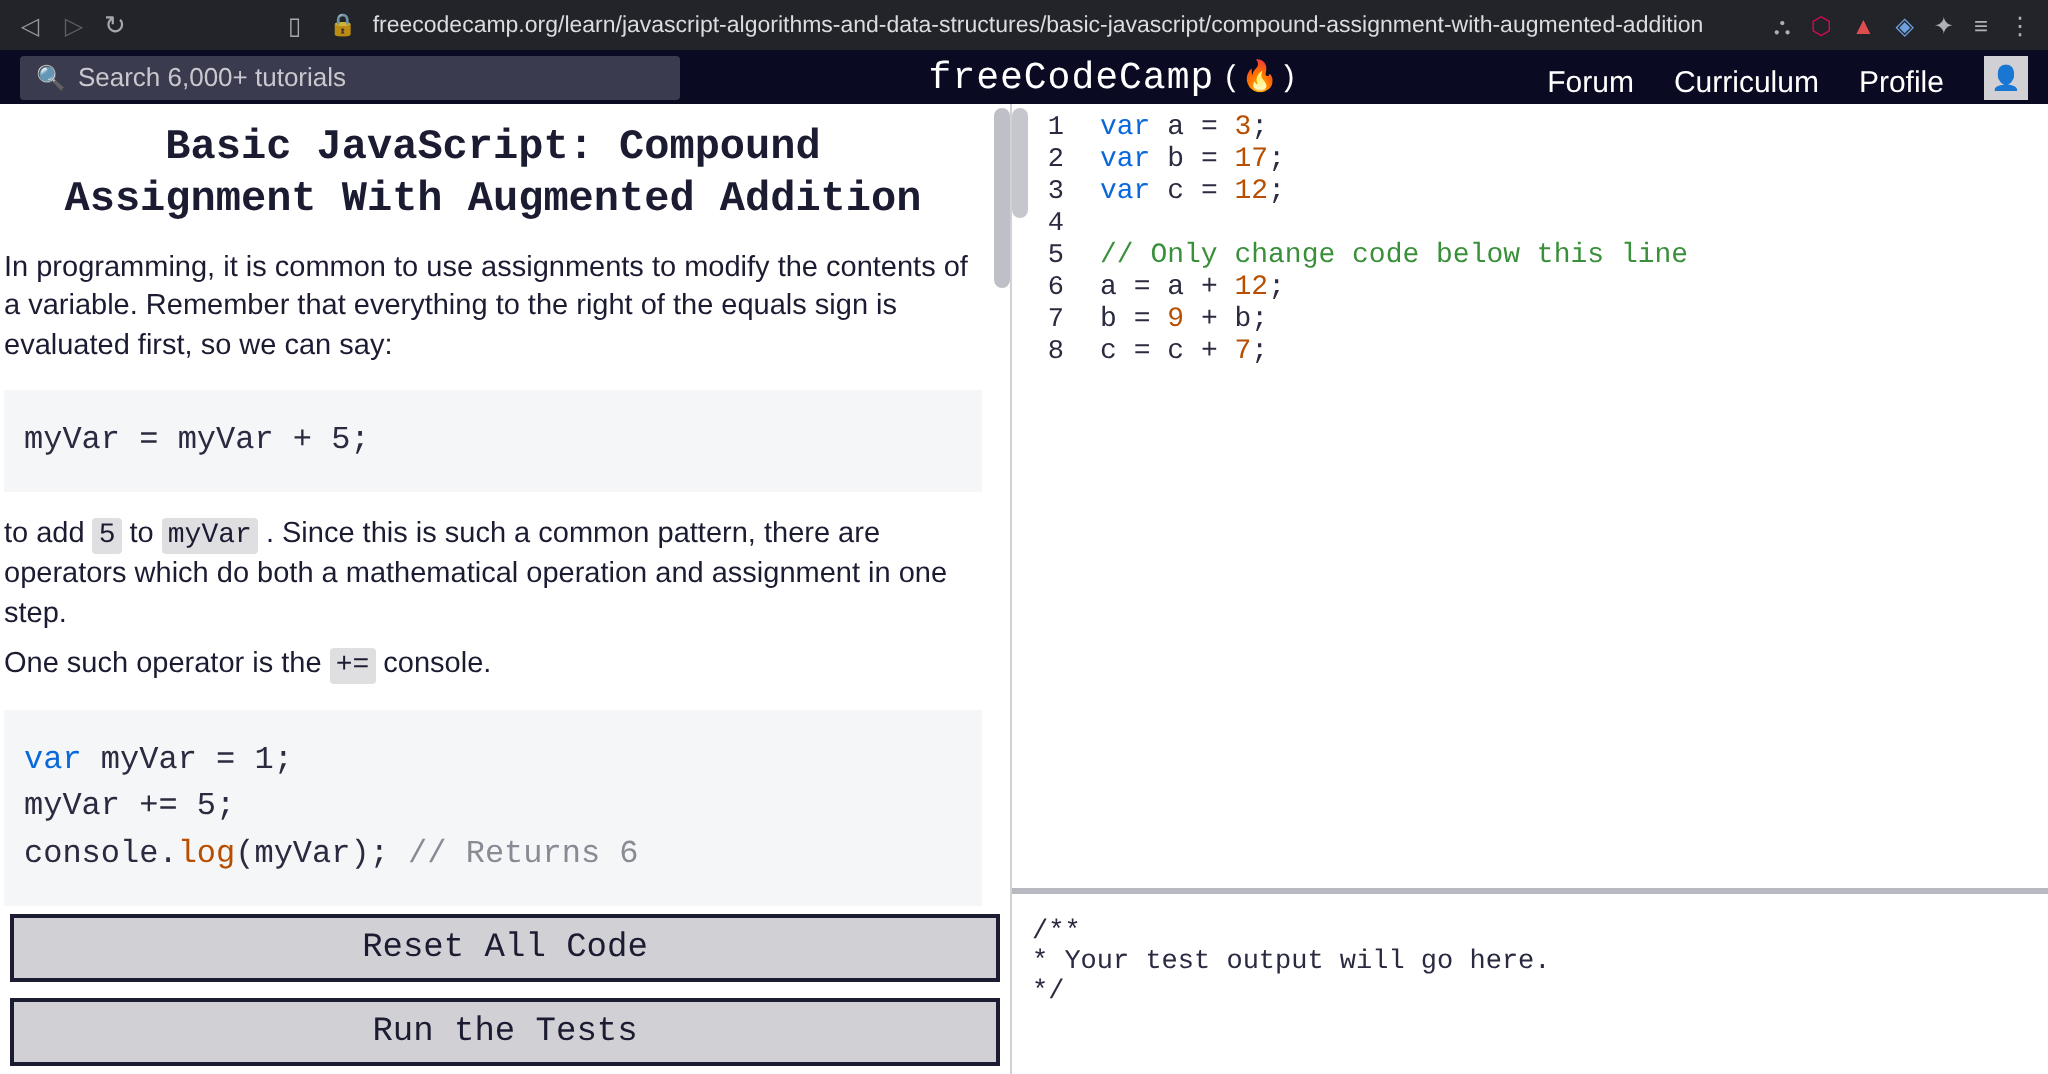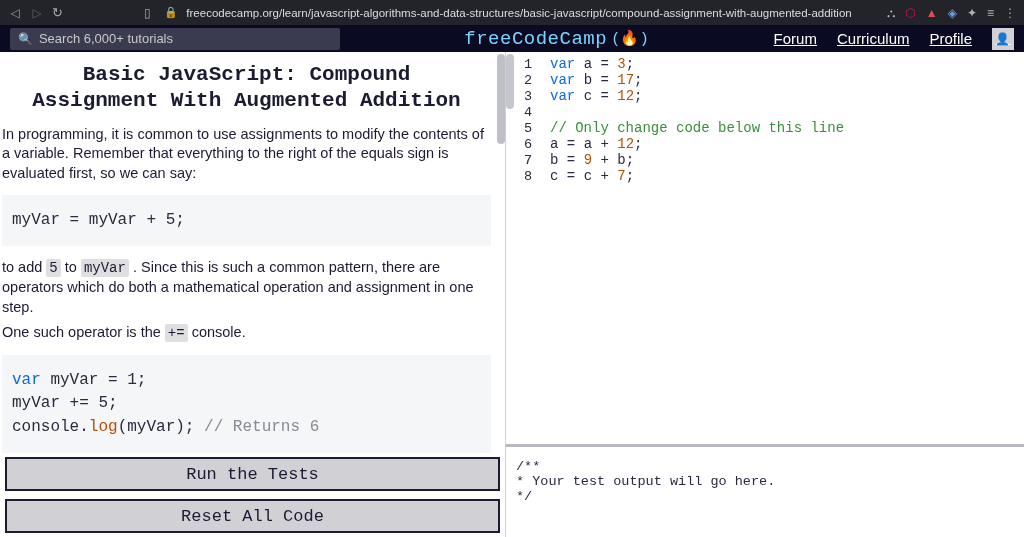--- a/index.html
+++ b/index.html
@@ -43,23 +43,23 @@
   width: 330px;
   margin-left: 10px;
   display: flex;
   align-items: center;
   padding: 0 8px;
   color: #c8c8ce;
   font-size: 13px;
   border-radius: 2px;
 }
 .search-wrap .mag { font-size: 12px; margin-right: 6px; }
-.logo-wrap { flex: 1; display: flex; justify-content: center; align-items: center; font-family: "Courier New", monospace; font-weight: 500; font-size: 19px; letter-spacing: .5px; color: #7dd3fc; }
+.logo-wrap { flex: 1; display: flex; justify-content: center; align-items: center; font-family: "Courier New", monospace; font-weight: 500; font-size: 19px; letter-spacing: .5px; color: #ffffff; }
 .logo-wrap .flame { display: inline-block; margin-left: 4px; font-size: 15px; }
-.nav-links { display: flex; gap: 20px; padding-right: 10px; font-size: 15px; align-items: center; text-decoration: underline; }
+.nav-links { display: flex; gap: 20px; padding-right: 10px; font-size: 15px; align-items: flex-end; }
 .nav-links .link { cursor: pointer; }
 .avatar { width: 22px; height: 22px; background: #d0d0d5; display: flex; align-items: center; justify-content: center; font-size: 12px; }
 .main { display: flex; height: calc(537px - 25px - 27px); }
 .left-pane {
   width: 505px;
   position: relative;
   display: flex;
   flex-direction: column;
 }
 .instructions {
@@ -209,22 +209,22 @@
         <span>to add </span><span class="inline-code">5</span><span> to </span><span class="inline-code">myVar</span><span> . Since this is such a common pattern, there are operators which do both a mathematical operation and assignment in one step.</span>
       </p>
       <p>
         <span>One such operator is the </span><span class="inline-code">+=</span><span> console.</span>
       </p>
       <div class="code-block"><span class="kw-var">var</span><span> myVar = </span><span class="kw-num">1</span><span>;</span>
 <span>myVar += </span><span class="kw-num">5</span><span>;</span>
 <span>console.</span><span class="kw-fn">log</span><span>(myVar); </span><span class="kw-comment">// Returns 6</span></div>
 
     </div>
+    <button class="action-btn">Reset All Code</button>
     <button class="action-btn">Run the Tests</button>
-    <button class="action-btn">Reset All Code</button>
   </div>
 
   <div class="right-pane">
     <div class="editor">
       <div class="ed-scroll"></div>
       <div id="editor-lines">
           <div class="line">
             <div class="ln">1</div>
             <div class="code"><span class="tok-kw">var</span> <span class="tok-id">a</span> <span class="tok-op">=</span> <span class="tok-num">3</span><span class="tok-sc">;</span></div>
           </div>

